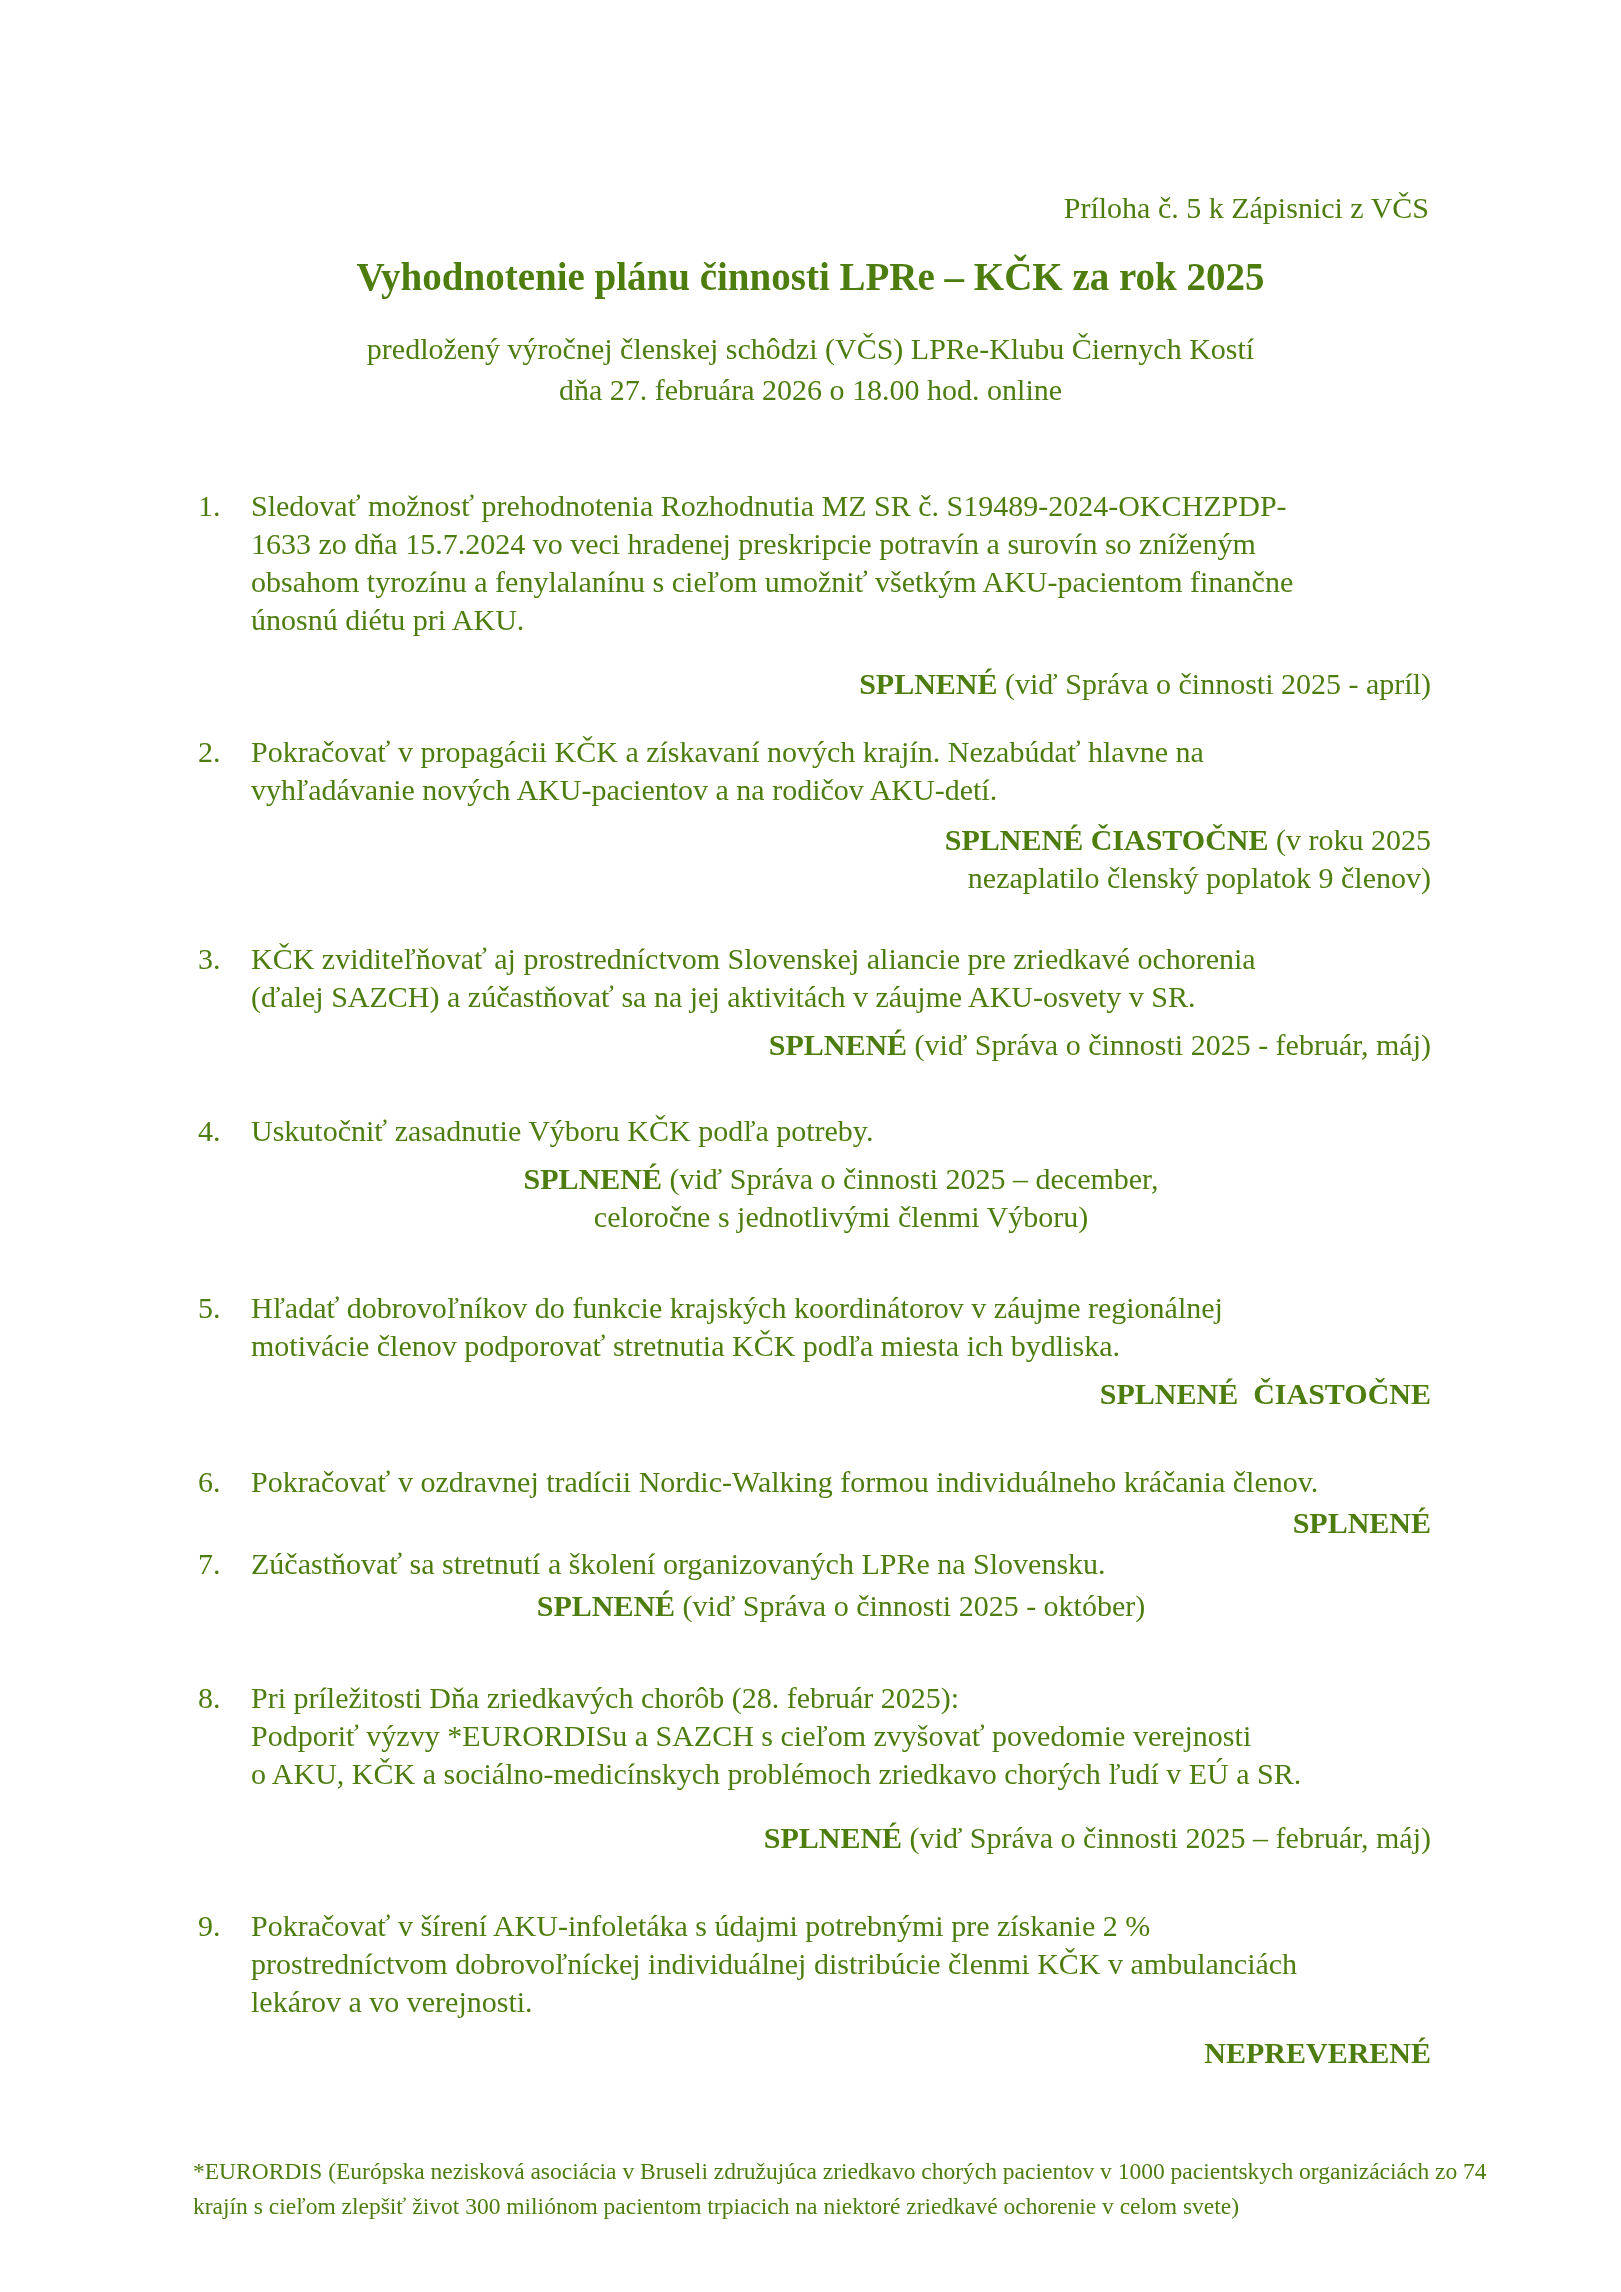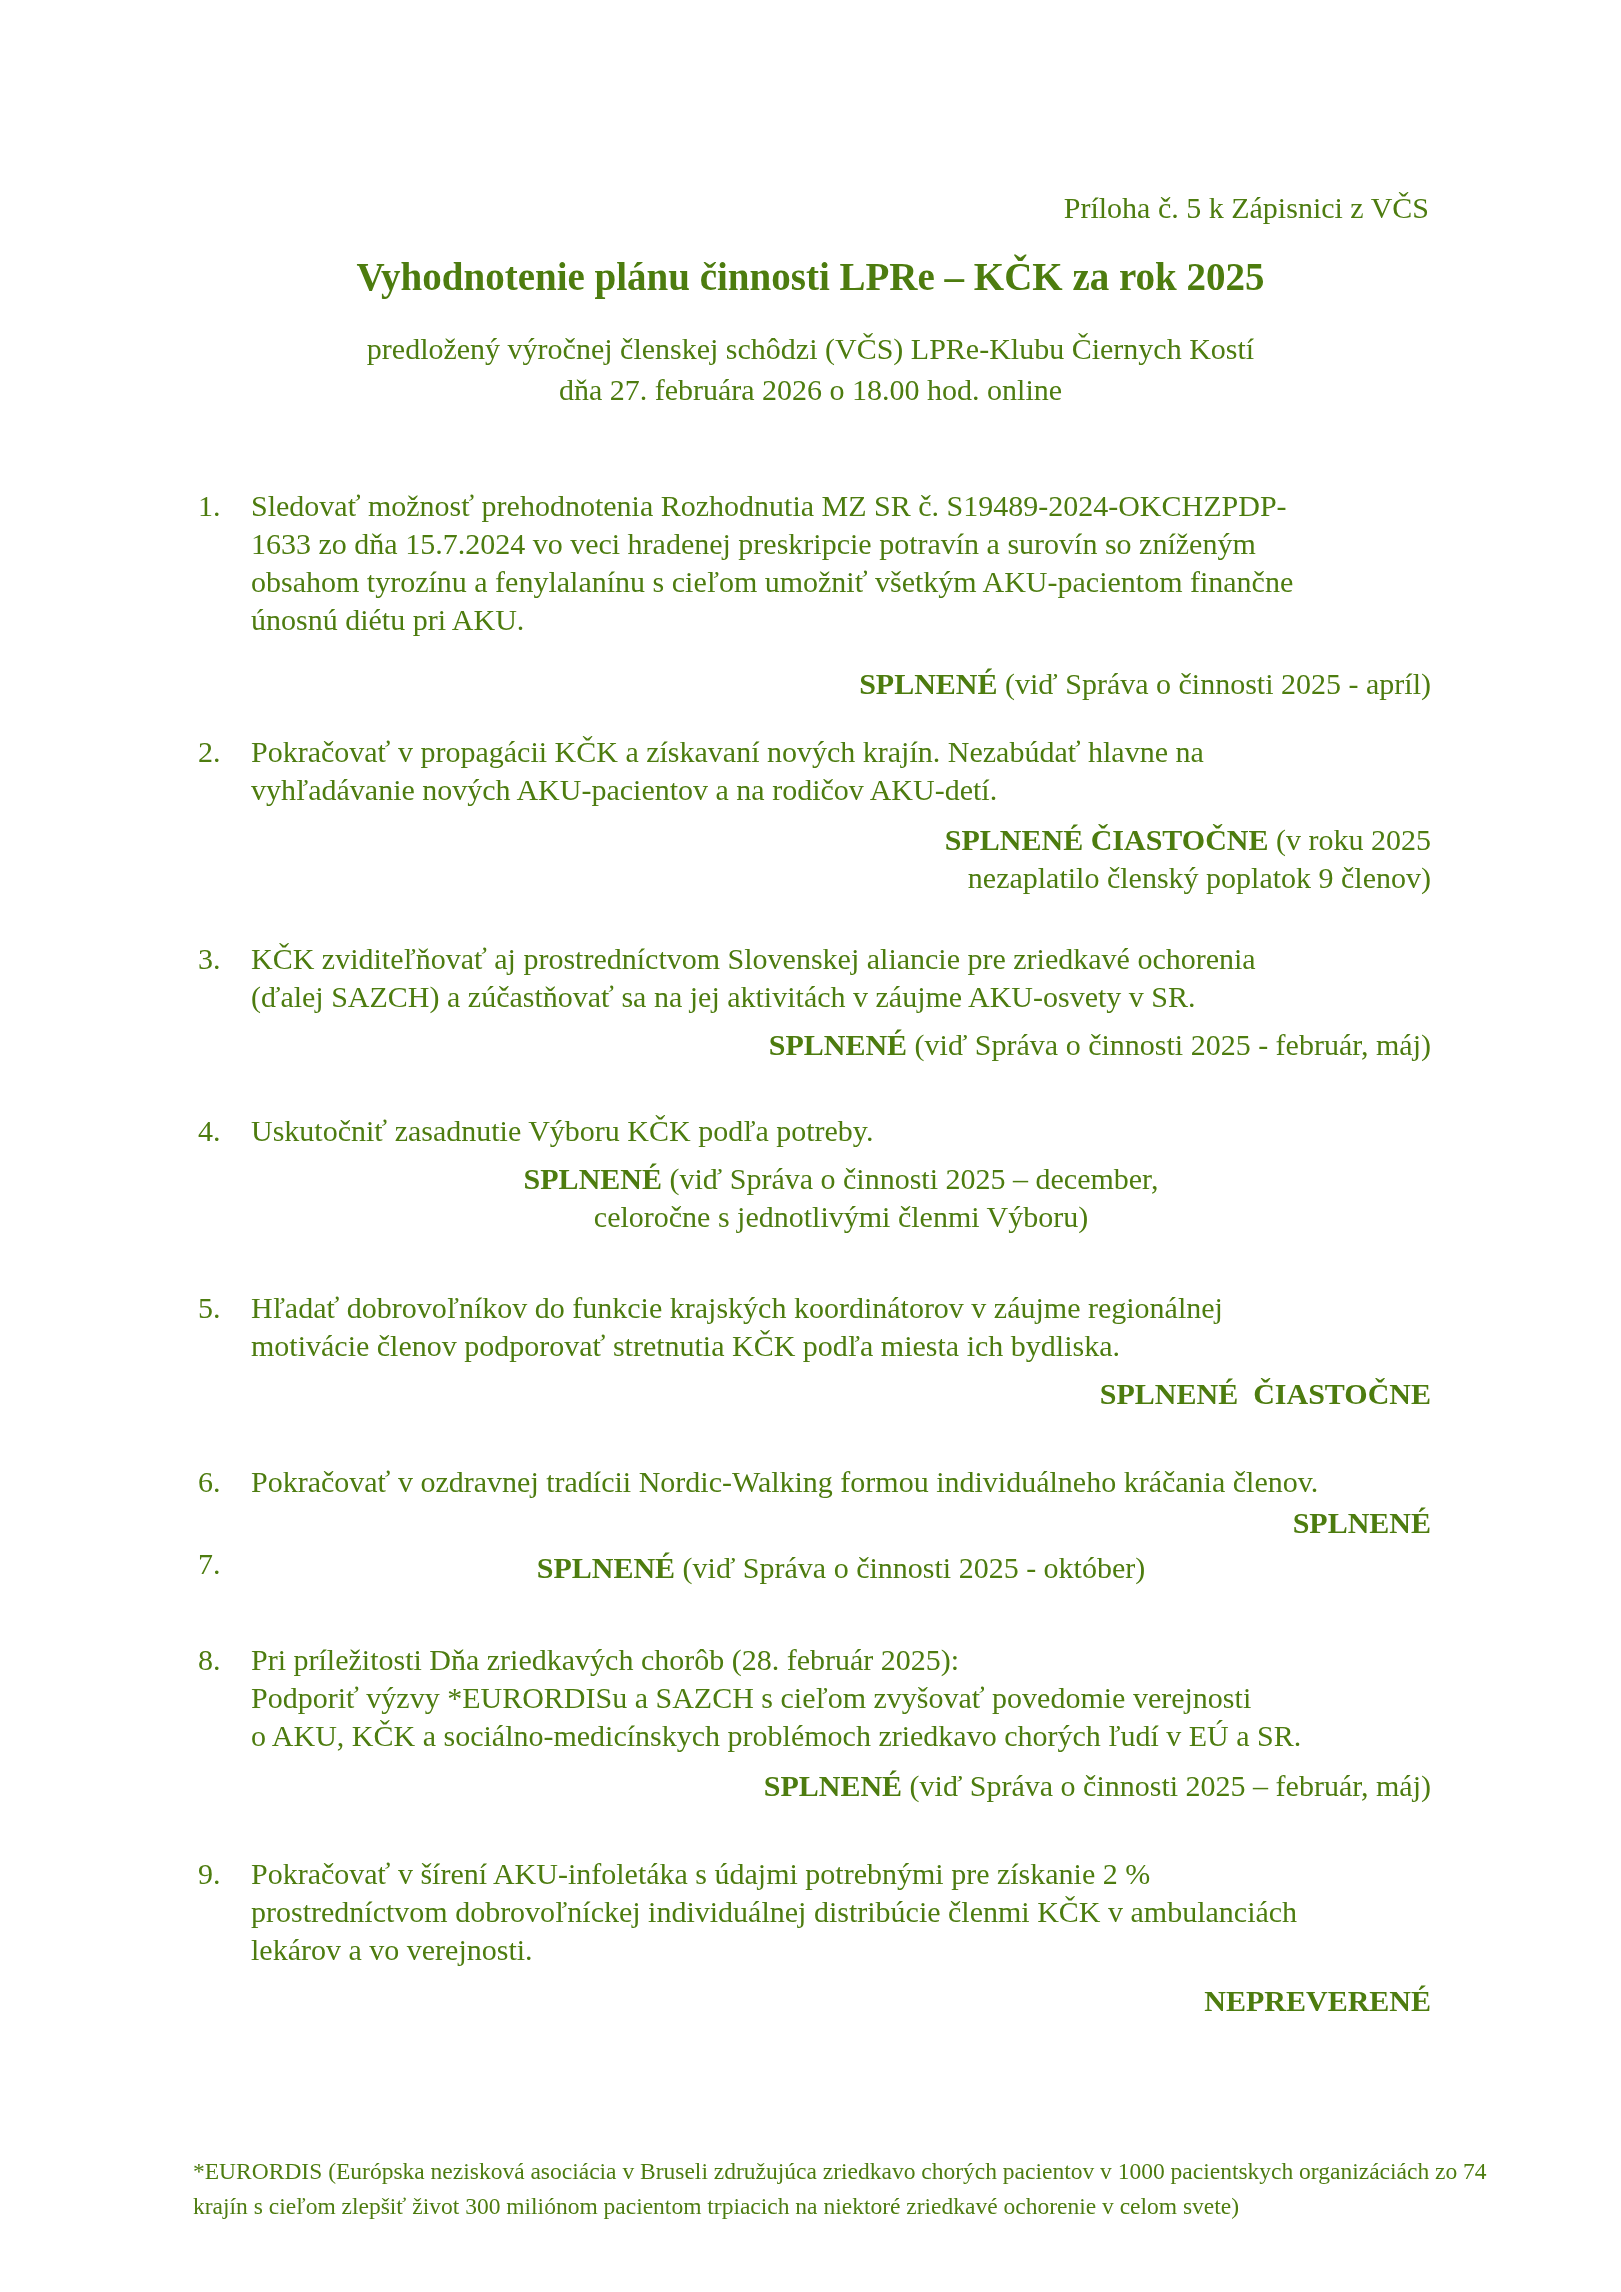--- a/index.html
+++ b/index.html
@@ -74,21 +74,21 @@
   }
   .item .status b { font-weight: bold; }
 
   .i1 .status { margin-top: 25.5px; }  .i1 { margin-bottom: 30px; }
   .i2 .status { margin-top: 12.7px; }  .i2 { margin-bottom: 43px; }
   .i3 .status { margin-top: 9.8px; }  .i3 { margin-bottom: 48px; }
   .i4 .status { margin-top: 9.8px; text-align: center; }  .i4 { margin-bottom: 53px; }
   .i5 .status { margin-top: 9.8px; }  .i5 { margin-bottom: 50px; }
   .i6 .status { margin-top: 3.9px;  }  .i6 { margin-bottom: 2.9px;  }
   .i7 .status { margin-top: 3.9px; text-align: center;  }  .i7 { margin-bottom: 54px; }
-  .i8 .status { margin-top: 12px; }  .i8 { margin-bottom: 50px; }
+  .i8 .status { margin-top: 26px; }  .i8 { margin-bottom: 50px; }
   .i9 .status { margin-top: 12.7px; }
 
   .footnote {
     position: absolute;
     top: 2154px;
     left: 193px;
     width: 1274px;
     font-size: 23.5px;
     line-height: 35px;
     white-space: pre;
@@ -160,20 +160,21 @@
       <span class="num">6.</span>
       <div class="body">
         <p class="text">Pokračovať v ozdravnej tradícii Nordic-Walking formou individuálneho kráčania členov.</p>
         <p class="status"><b>SPLNENÉ</b><span></span></p>
       </div>
     </div>
 
     <div class="item i7">
       <span class="num">7.</span>
       <div class="body">
+        <p class="text">Zúčastňovať sa stretnutí a školení organizovaných LPRe na Slovensku.</p>
         <p class="status"><b>SPLNENÉ</b><span> (viď Správa o činnosti 2025 - október)</span></p>
       </div>
     </div>
 
     <div class="item i8">
       <span class="num">8.</span>
       <div class="body">
         <p class="text">Pri príležitosti Dňa zriedkavých chorôb (28. február 2025):
 Podporiť výzvy *EURORDISu a SAZCH s cieľom zvyšovať povedomie verejnosti
 o AKU, KČK a sociálno-medicínskych problémoch zriedkavo chorých ľudí v EÚ a SR.</p>

